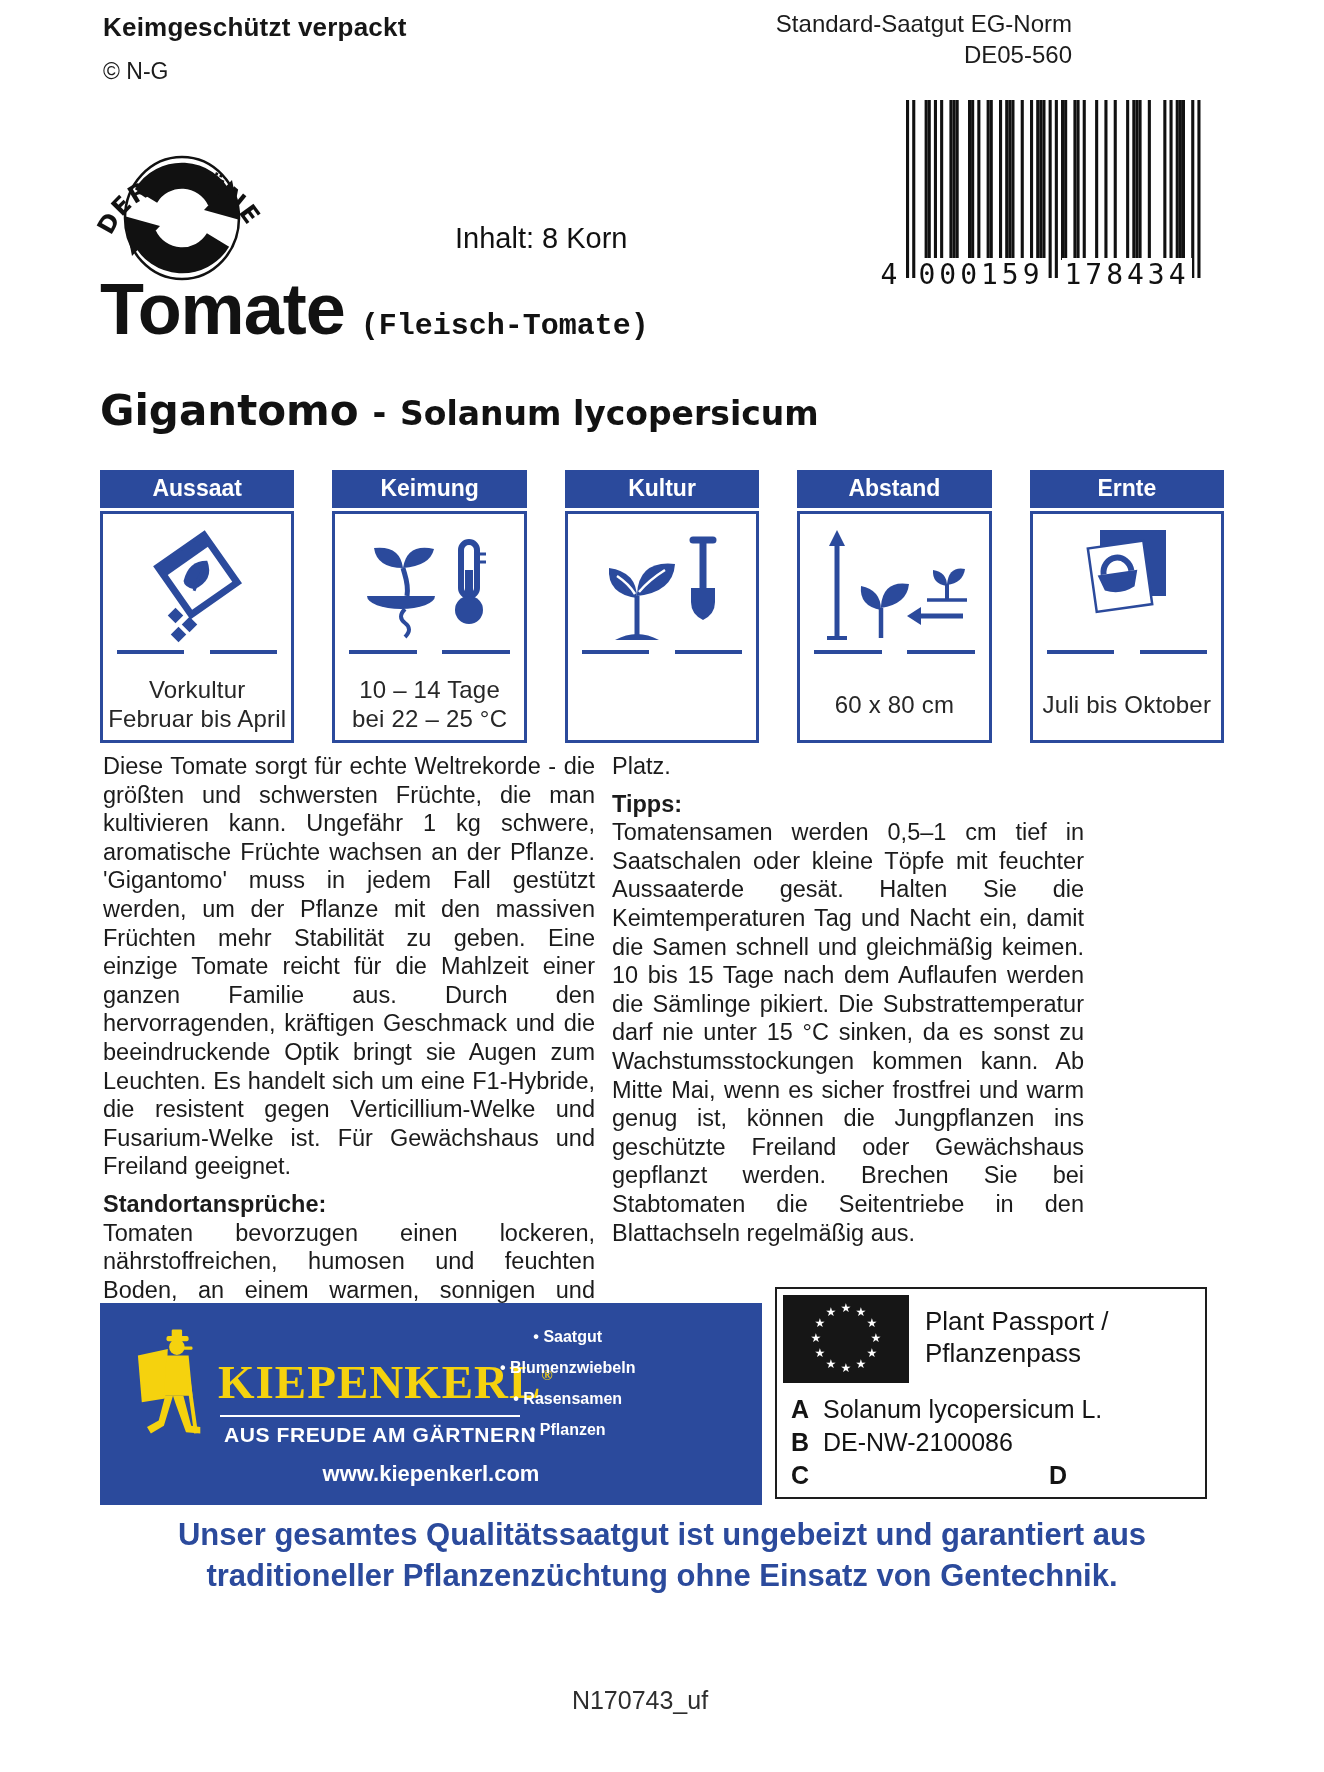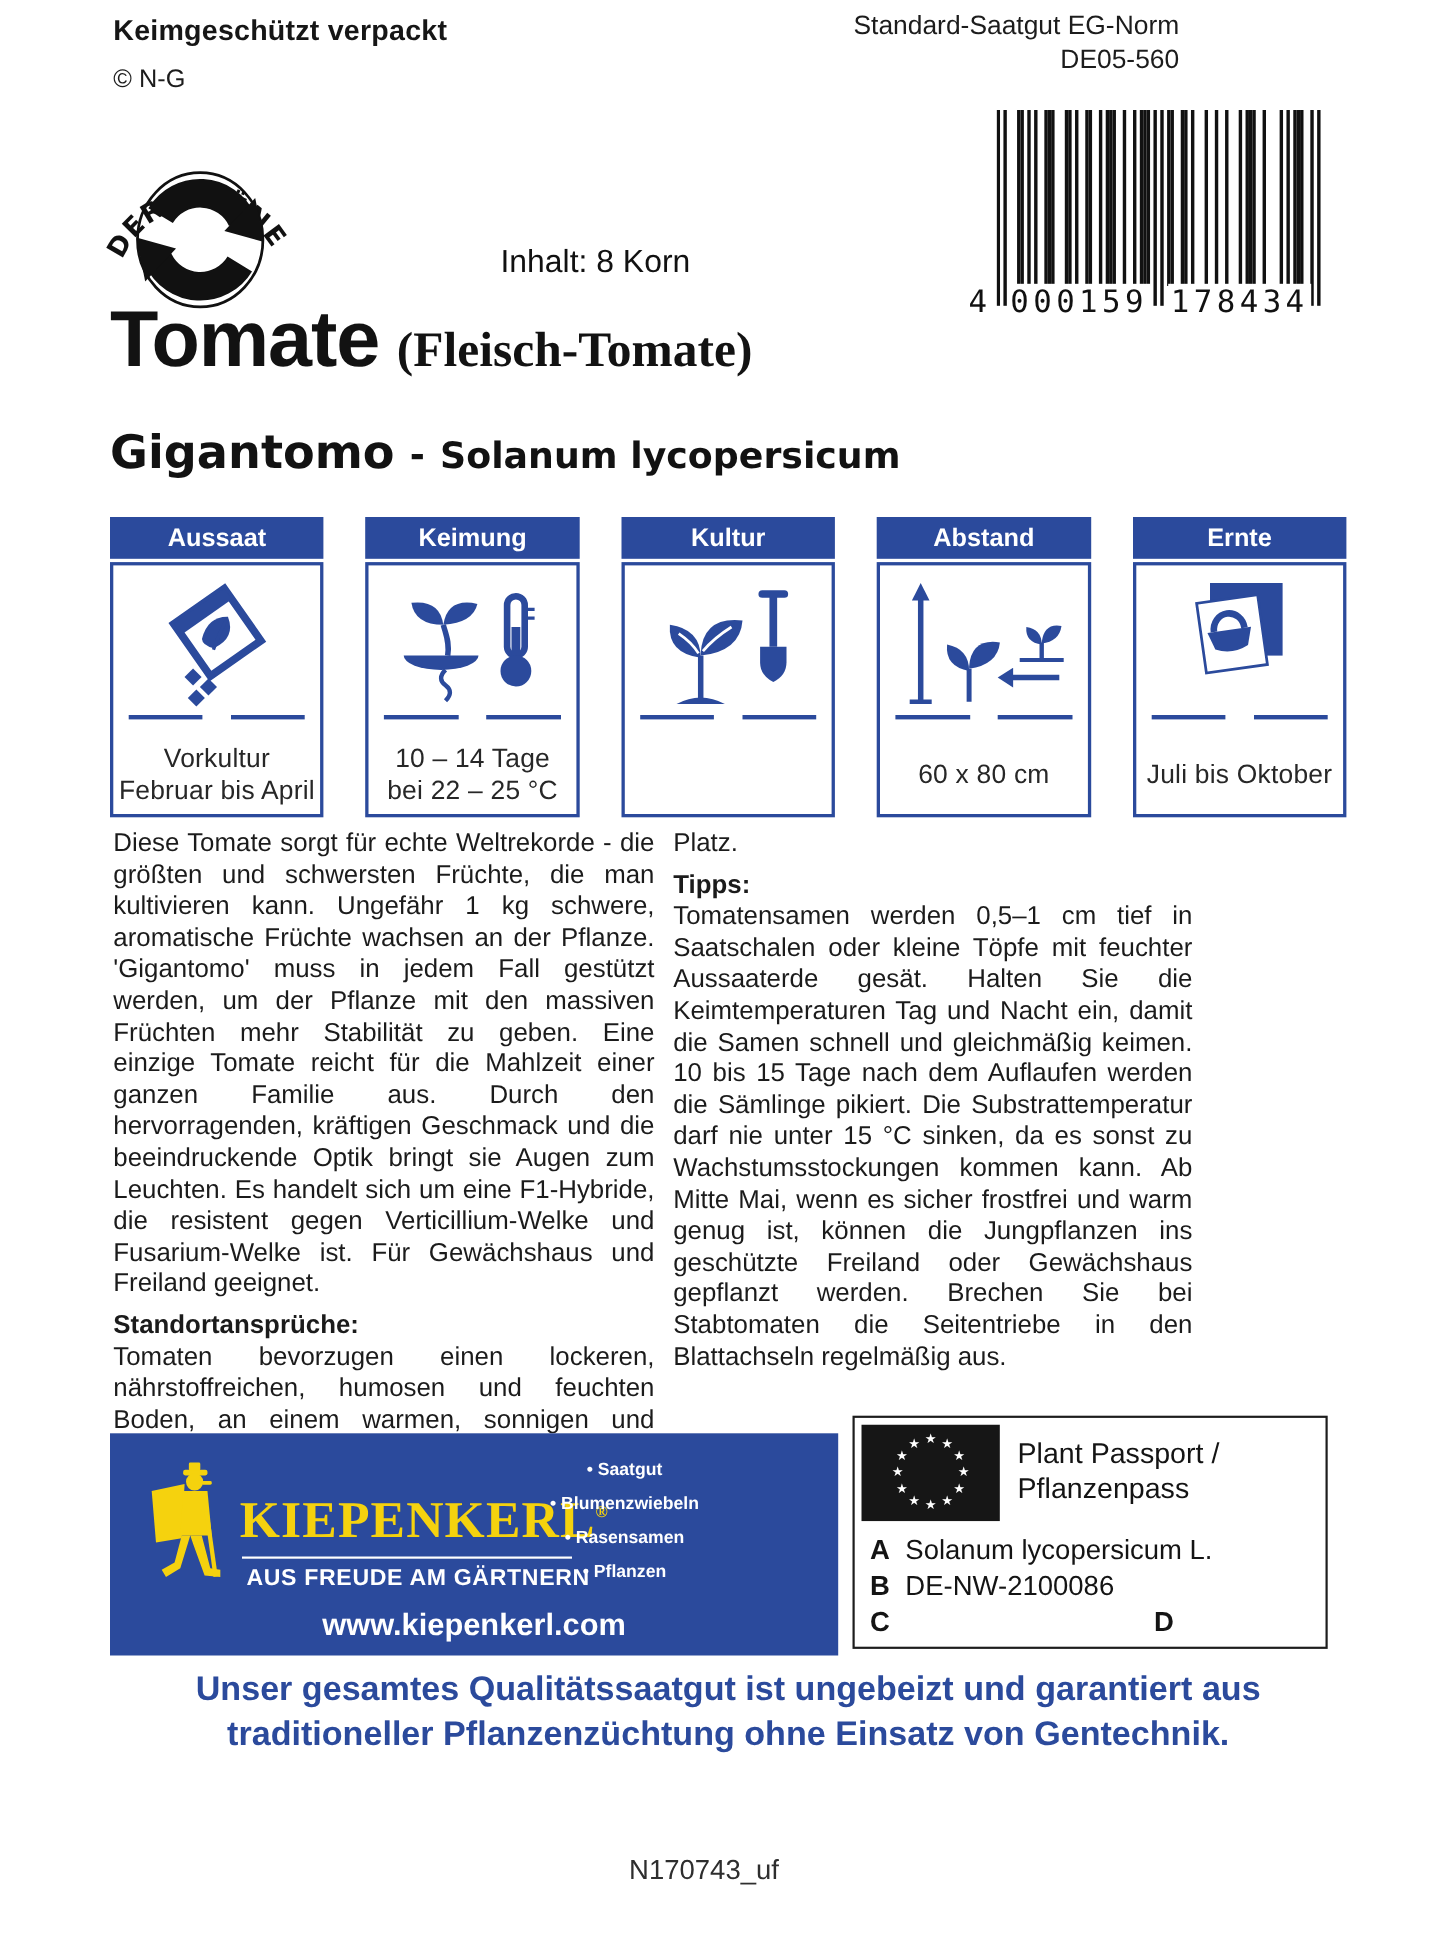--- a/index.html
+++ b/index.html
@@ -23,21 +23,21 @@
   .barcode{position:absolute;left:876px;top:100px;width:340px;height:200px;}
   .barcode svg{position:absolute;left:30px;top:0;}
   .bc-digit{position:absolute;font-family:"DejaVu Sans Mono","Liberation Mono",monospace;font-size:28px;color:#111;background:#fff;text-align:center;}
   .bc-first{left:0;top:158px;width:26px;}
   .bc-left{left:40px;top:158px;width:130px;letter-spacing:4px;}
   .bc-right{left:186px;top:158px;width:130px;letter-spacing:4px;}
 
   
   .title-row{position:absolute;left:100px;top:268px;display:flex;align-items:baseline;gap:16px;white-space:nowrap;color:#121212;}
   .title-main{font-family:Liberation Sans, sans-serif;font-size:72px;font-weight:800;letter-spacing:-1px;}
-  .title-suffix{font-family:Liberation Serif, serif;font-size:45px;font-weight:bold;}
+  .title-suffix{font-family:Liberation Mono, monospace;font-size:30px;font-weight:bold;}
   .subtitle-row{position:absolute;left:100px;top:372px;display:flex;align-items:baseline;gap:14px;white-space:nowrap;color:#121212;margin-top:14px;}
   .subtitle-variety{font-family:"DejaVu Sans","Liberation Sans",sans-serif;font-size:42px;font-weight:bold;}
   .subtitle-sep{font-size:40px;font-weight:bold;}
   .subtitle-botanical{font-family:"DejaVu Sans","Liberation Sans",sans-serif;font-size:33px;font-weight:bold;}
 
   
   .boxes{position:absolute;left:100px;top:470px;width:1124px;display:flex;gap:38px;}
   .infobox{flex:1;display:flex;flex-direction:column;}
   .infobox-header{background:var(--blue);color:#fff;font-weight:bold;font-size:23px;text-align:center;padding:5px 0 6px;}
   .infobox-body{border:3.5px solid var(--blue);margin-top:3px;background:#fff;height:232px;padding-top:10px;}
@@ -56,21 +56,21 @@
 
   
   .brand{position:absolute;left:100px;top:1303px;width:662px;height:202px;background:var(--blue);}
   .brand-man{position:absolute;left:34px;top:12px;width:78px;height:150px;}
   .brand-name{position:absolute;left:118px;top:52px;font-family:"Liberation Serif","DejaVu Serif",serif;font-size:47px;font-weight:bold;color:var(--yellow);letter-spacing:1px;white-space:nowrap;}
   .brand-reg{font-size:15px;vertical-align:18px;}
   .brand-rule{position:absolute;left:120px;top:112px;width:300px;border-top:2.5px solid #fff;}
   .brand-slogan{position:absolute;left:124px;top:120px;font-size:21px;font-weight:bold;color:#fff;letter-spacing:0.6px;white-space:nowrap;}
   .brand-products{position:absolute;left:400px;top:18px;color:#fff;font-size:16px;font-weight:bold;line-height:31px;text-align:center;}
   .brand-products div::before{content:"• ";}
-  .brand-site{position:absolute;left:0;top:158px;width:100%;text-align:center;color:#fff;font-size:28px;font-weight:bold;}
+  .brand-site{position:absolute;left:0;top:158px;width:100%;text-align:center;color:#fff;font-size:22px;font-weight:bold;}
 
   
   .passport{position:absolute;left:775px;top:1287px;width:432px;height:212px;border:2.5px solid #1d1d1d;background:#fff;}
   .pp-flag{position:absolute;left:6px;top:6px;width:126px;height:88px;}
   .pp-title{position:absolute;left:148px;top:16px;font-size:26px;line-height:32px;color:#141414;}
   .pp-rows{position:absolute;left:14px;top:104px;font-size:25px;line-height:33px;color:#141414;}
   .pp-key{display:inline-block;width:32px;font-weight:bold;}
   .pp-key-d{position:absolute;left:258px;font-weight:bold;}
   .pp-row{position:relative;}
 

